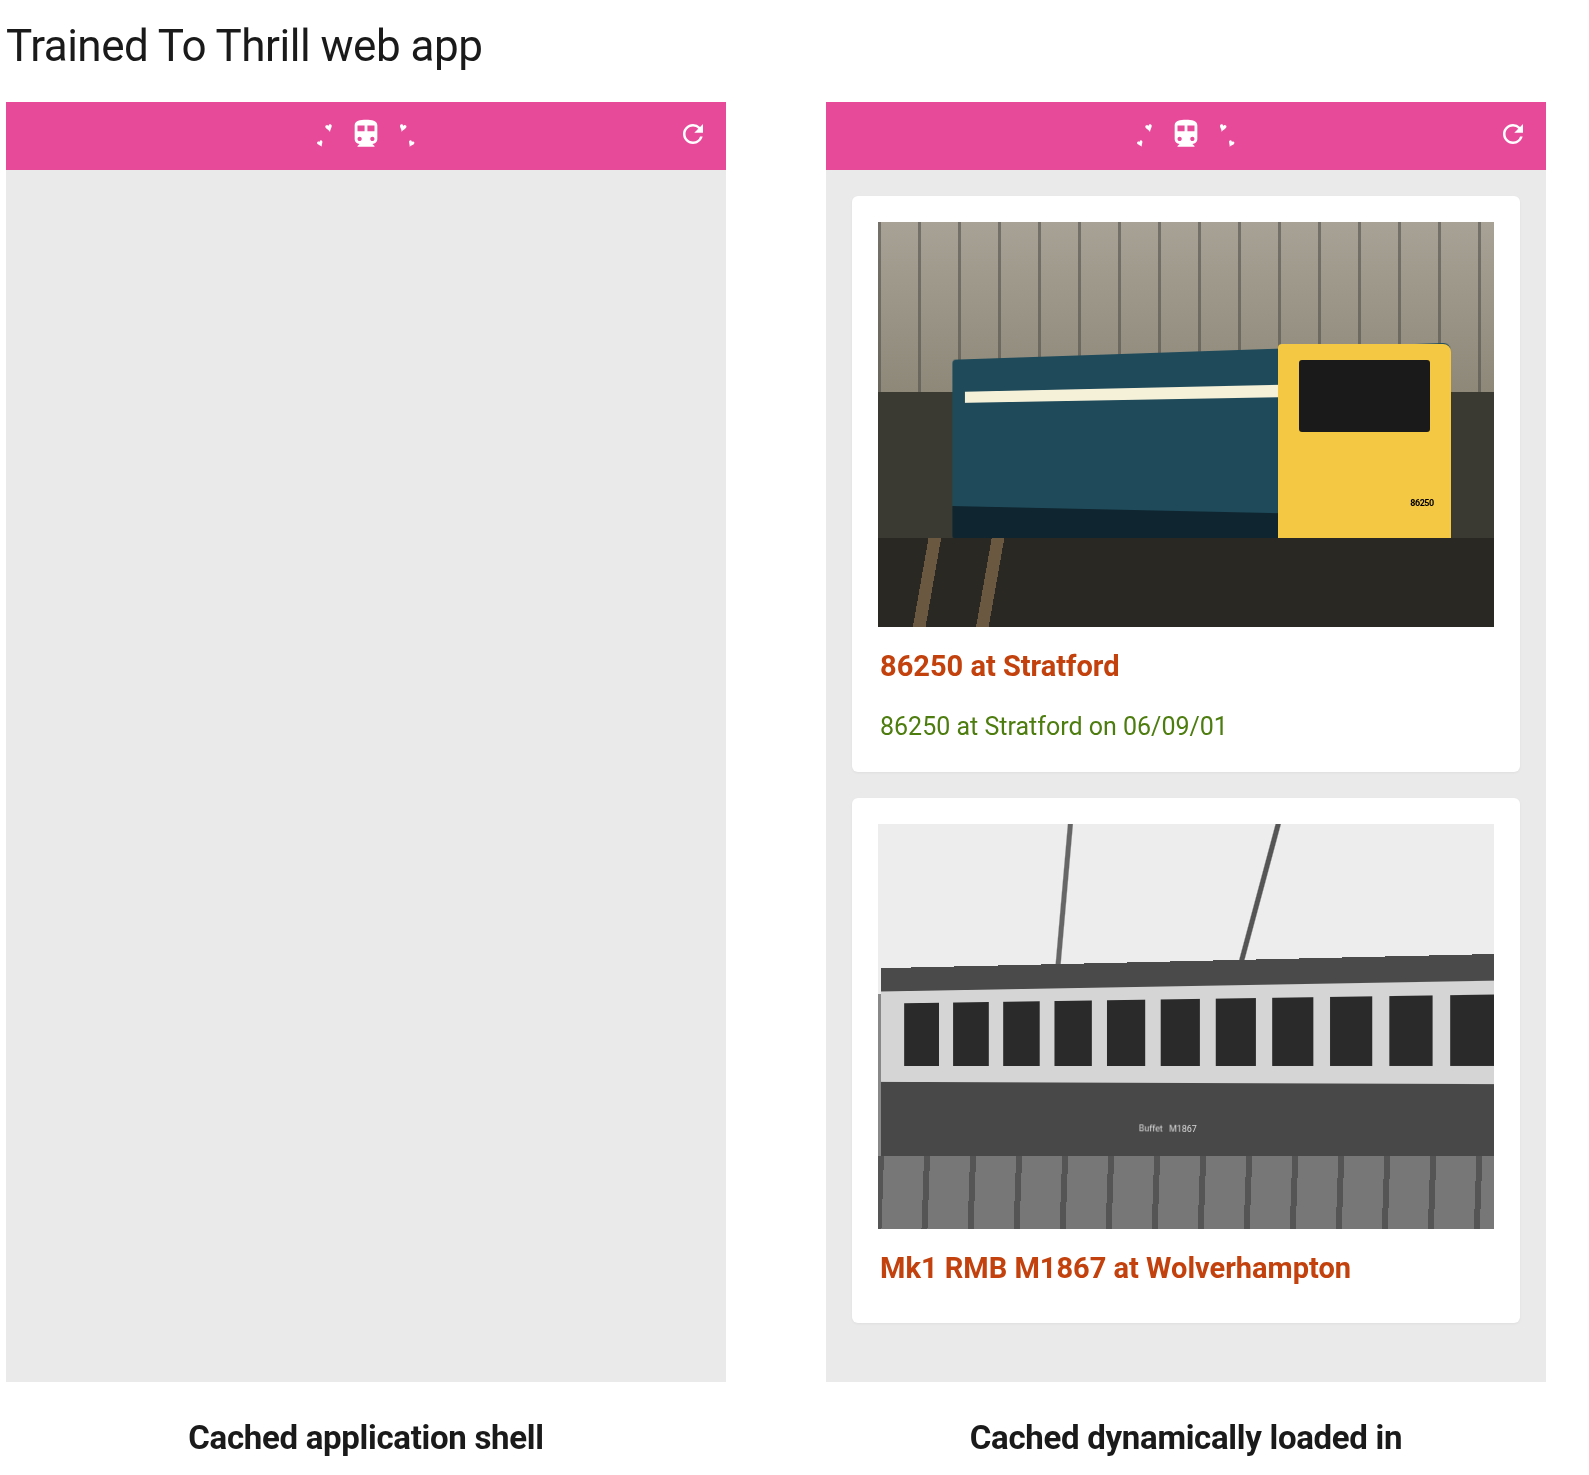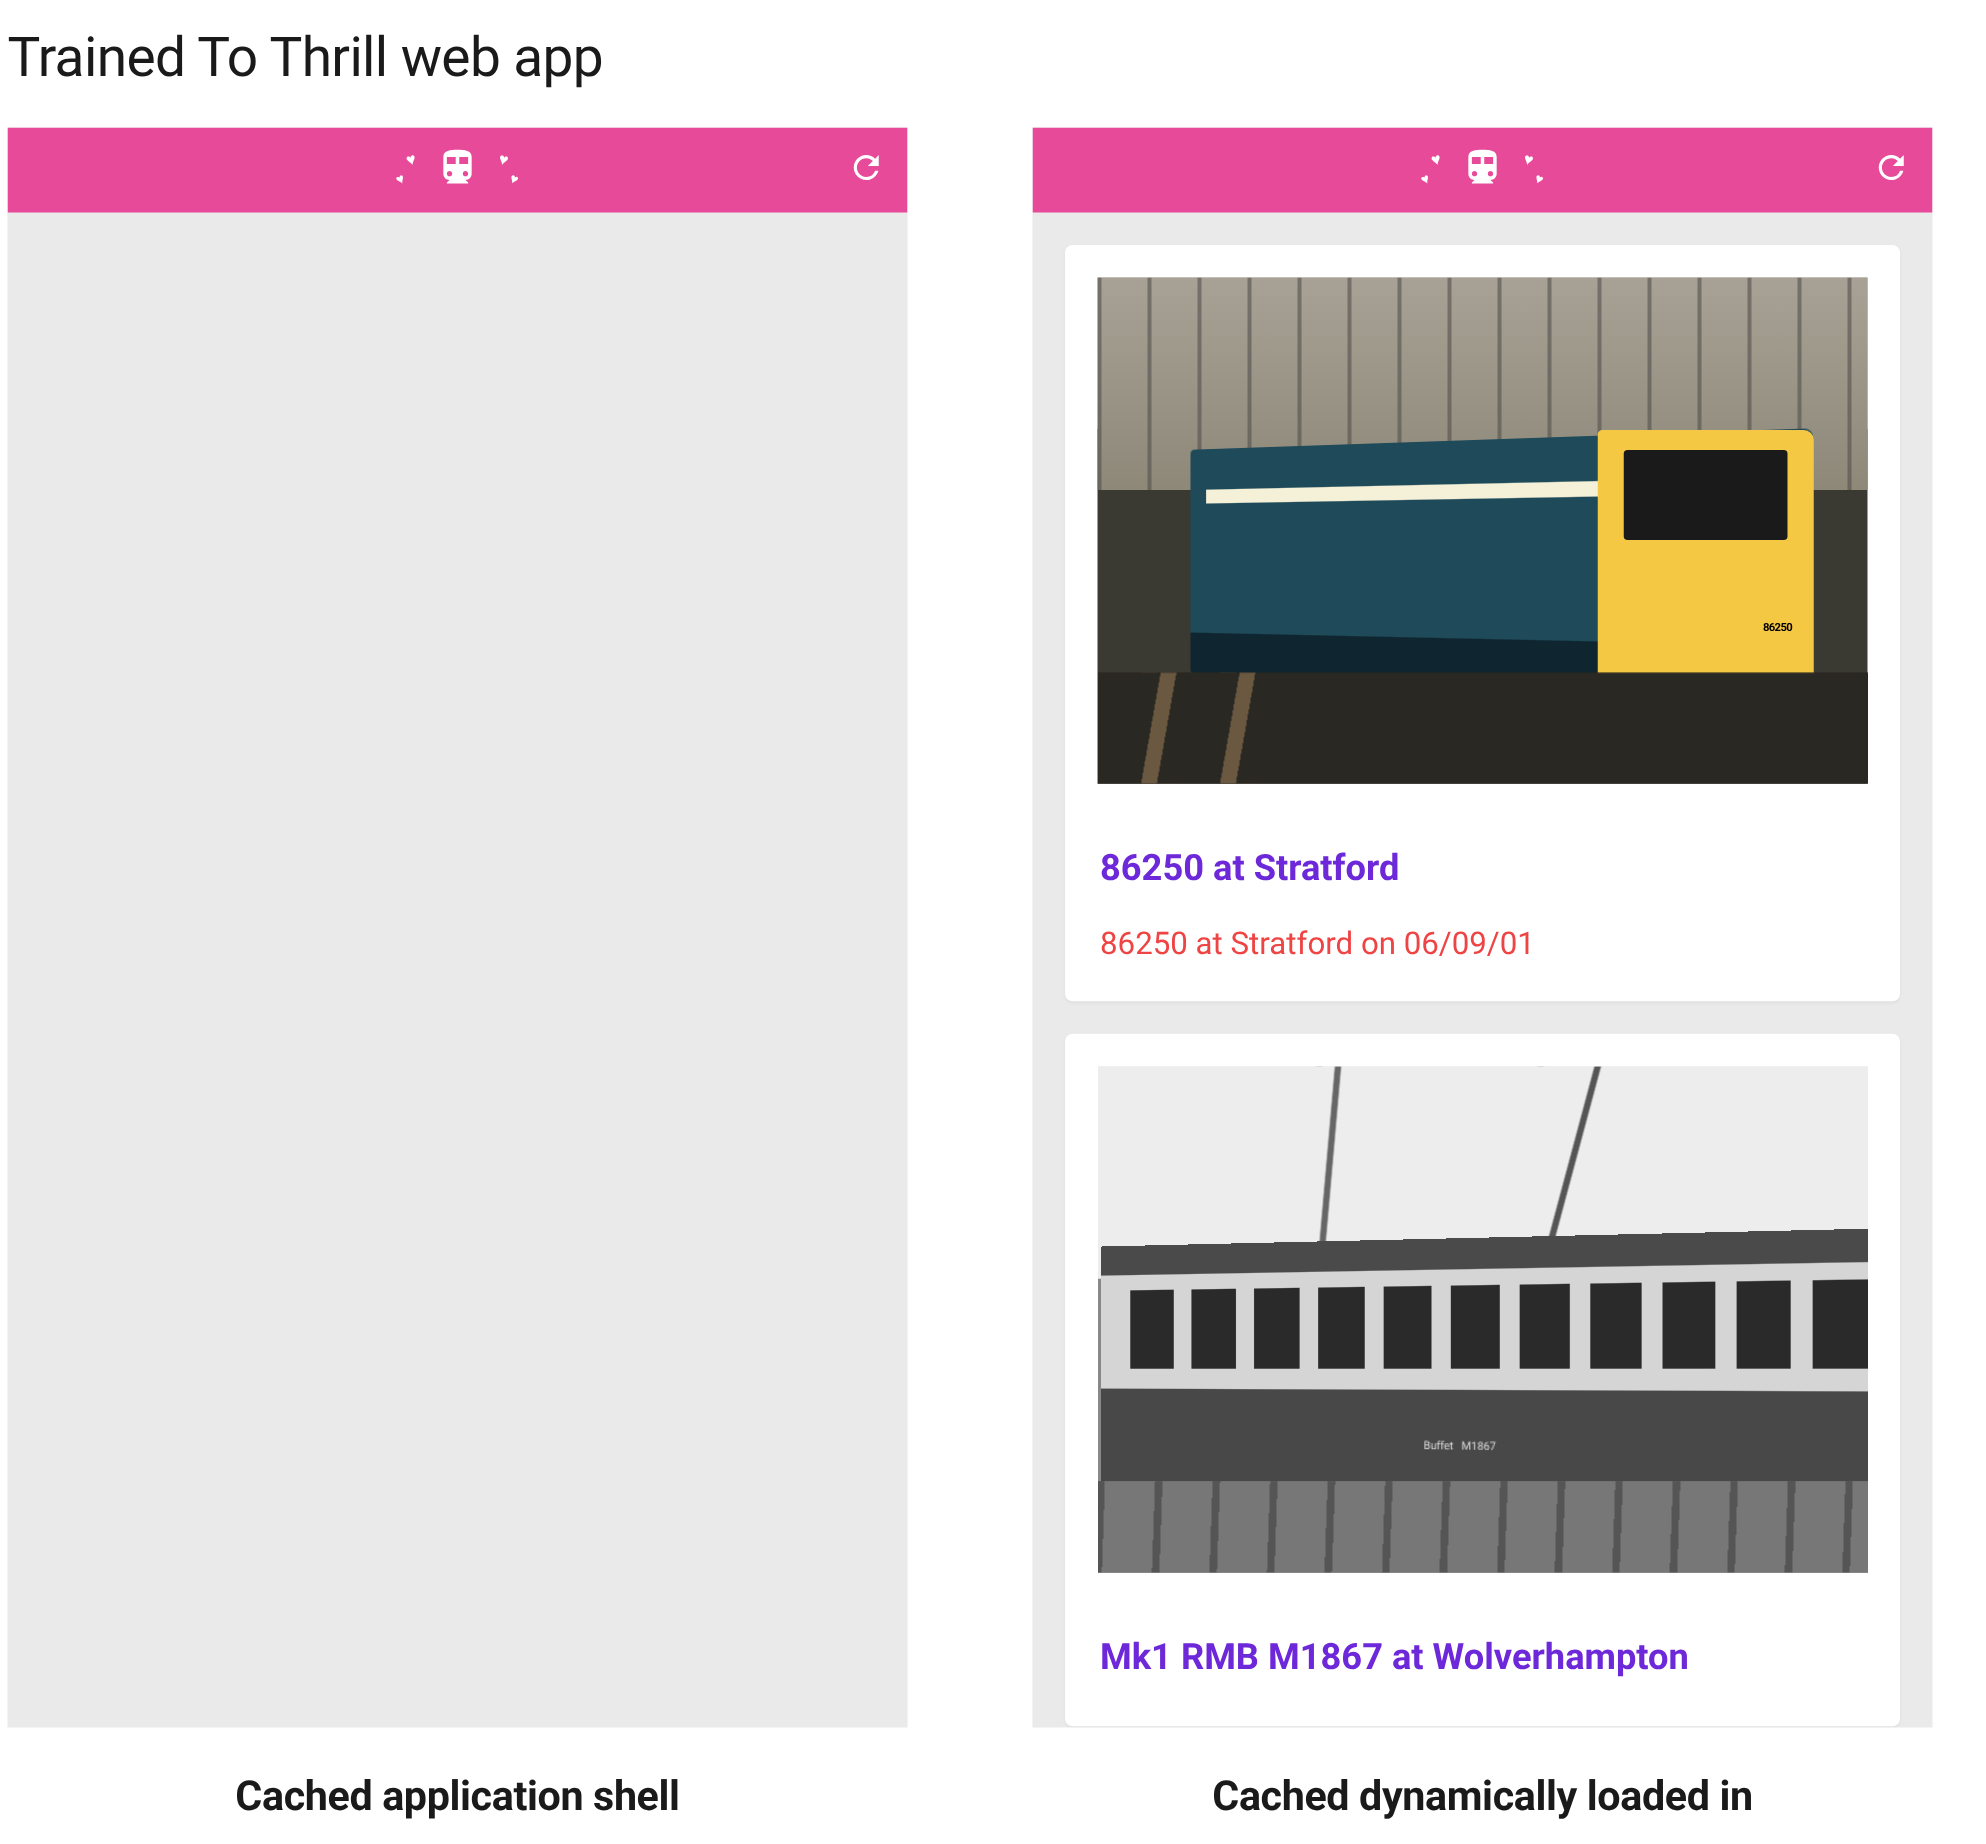--- a/index.html
+++ b/index.html
@@ -100,28 +100,27 @@
       background: #555;
       position: relative;
       overflow: hidden;
     }
     .card-body {
       padding: 22px 28px 28px 28px;
     }
     .card-title {
       font-size: 29px;
       font-weight: 700;
-      color: #6d28d9;
+      color: #c2410c;
       margin-bottom: 28px;
-      margin-top: 29px;
     }
     .card-desc {
       font-size: 25px;
       font-weight: 400;
-      color: #ef4444;
+      color: #4d7c0f;
       line-height: 1.3;
     }
     .caption {
       font-size: 33px;
       font-weight: 700;
       color: #1a1a1a;
       text-align: center;
       padding-top: 36px;
       letter-spacing: -0.3px;
     }

